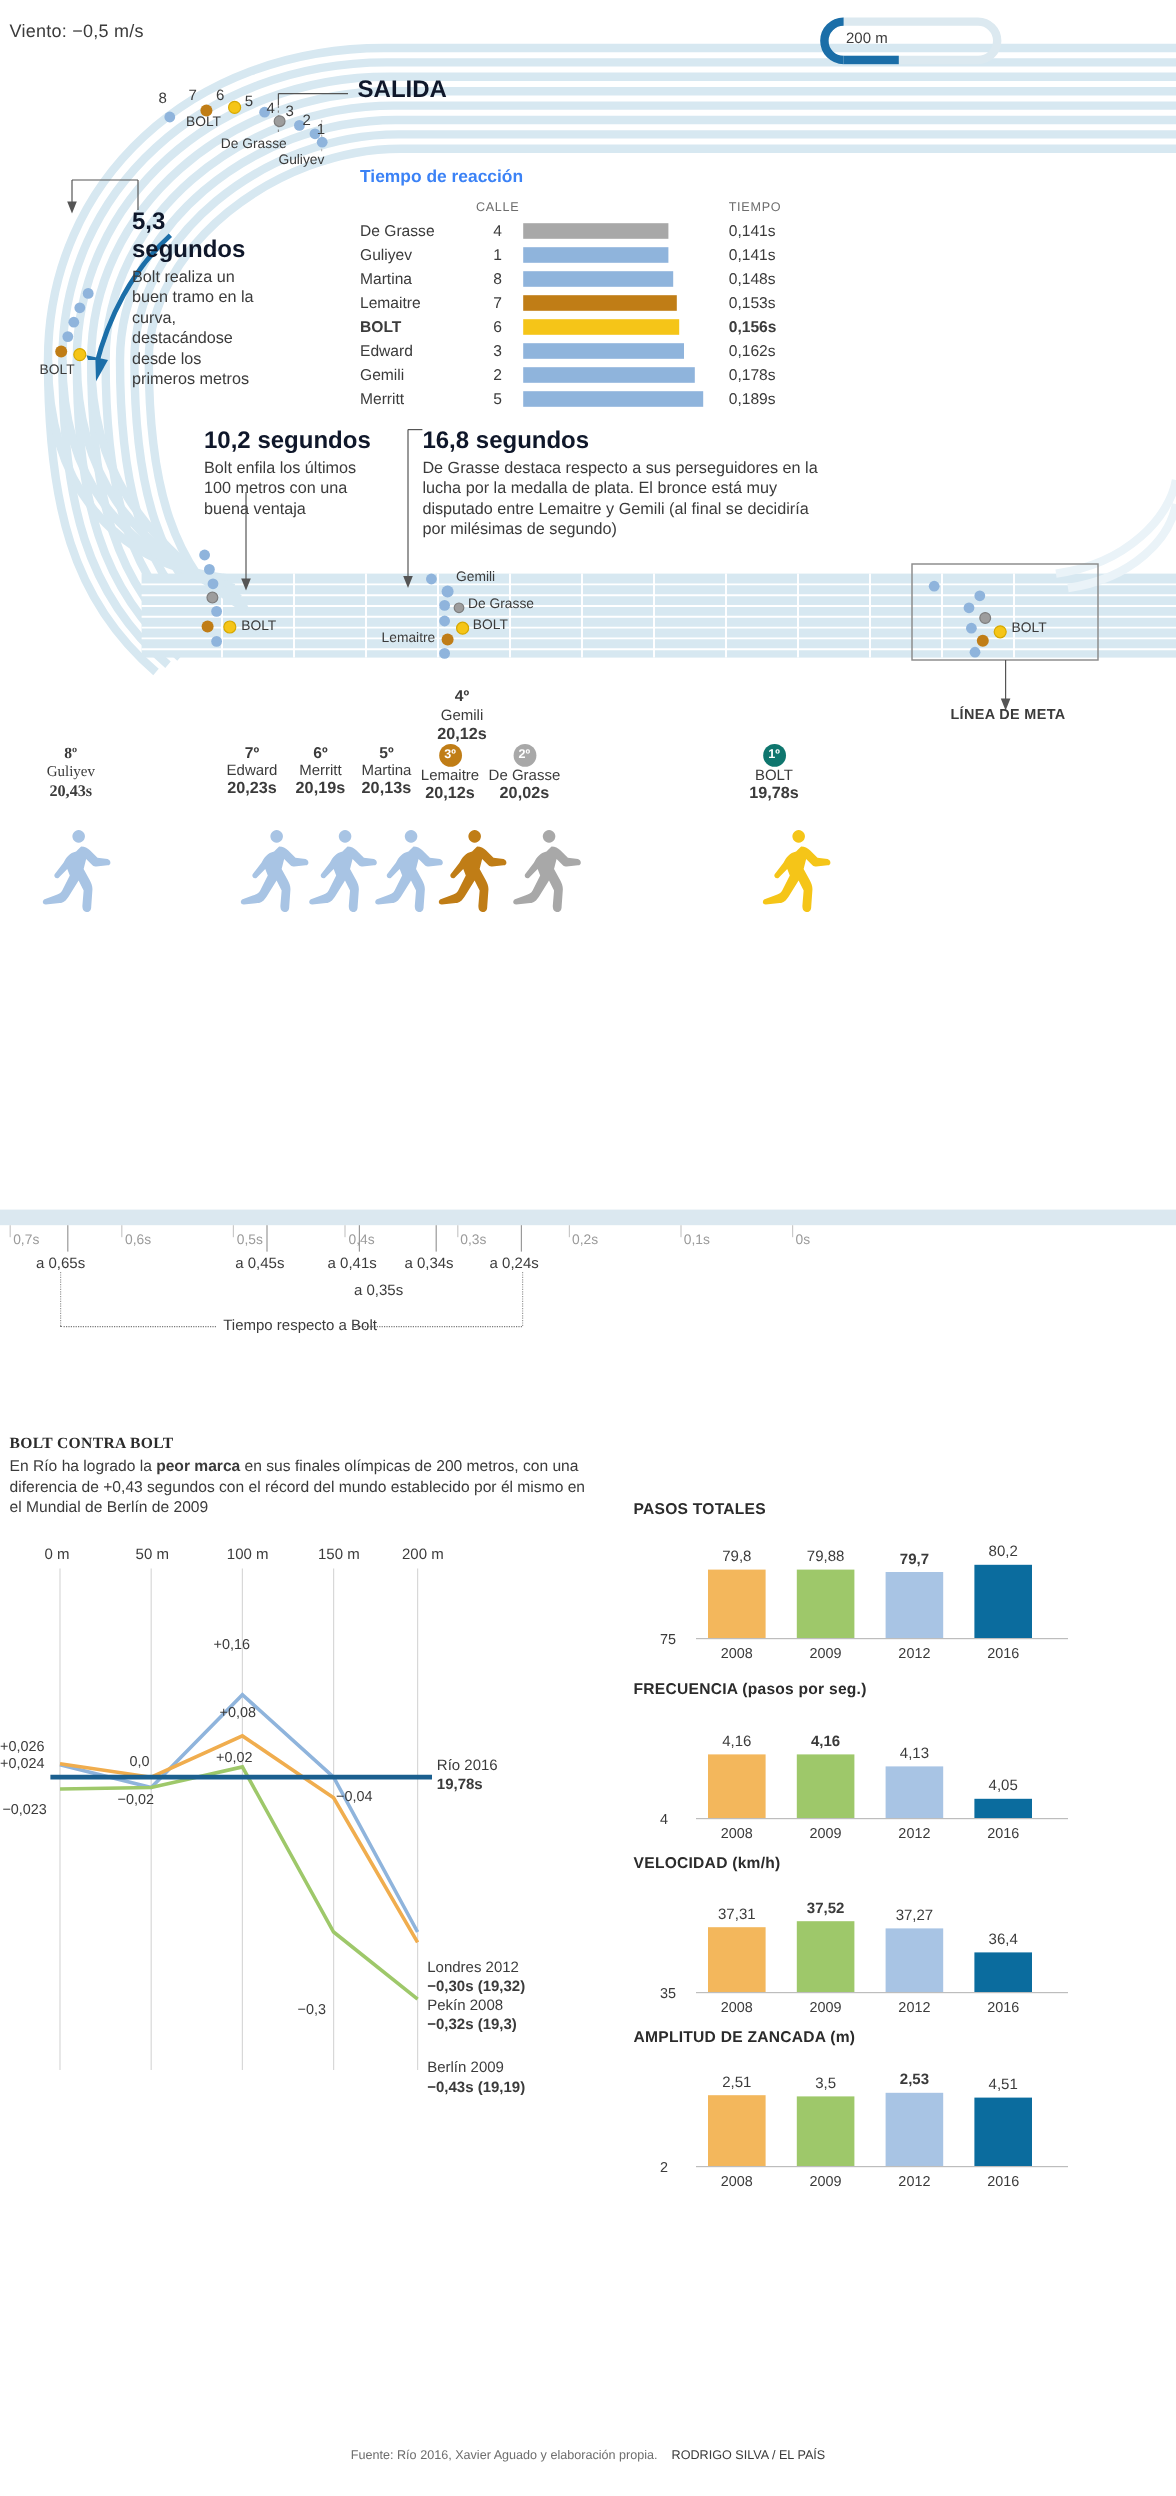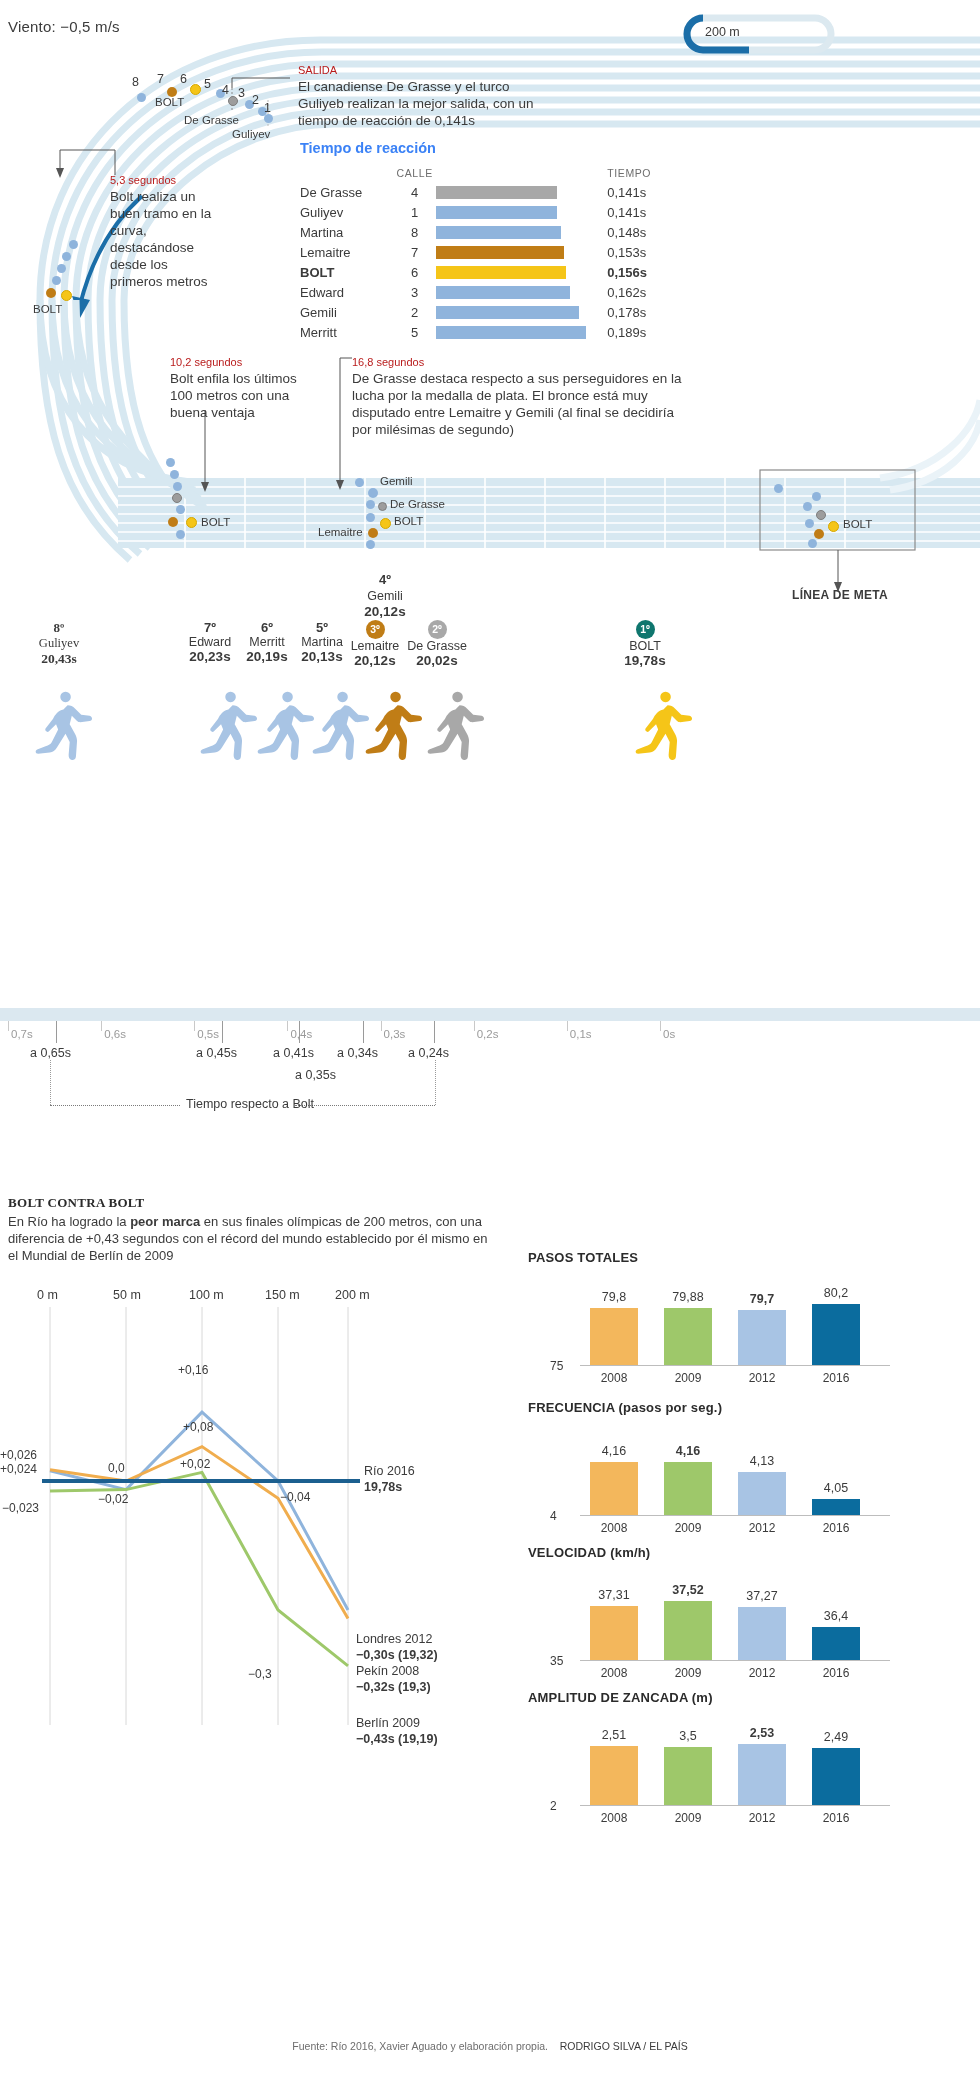--- a/index.html
+++ b/index.html
@@ -6,21 +6,21 @@
   html, body { margin:0; padding:0; }
   body {
     width: 980px; height: 2080px; position: relative;
     background:#fff; font-family: "Liberation Sans", sans-serif;
     color:#3b3b3b; overflow:hidden;
   }
   .abs { position:absolute; }
 
   
   .wind { font-size:15px; color:#3b3b3b; letter-spacing:.2px; }
-  .ann-title { font-weight:normal; font-size:11px; color:#b91c1c; }
+  .ann-title { font-weight:bold; font-size:20px; color:#0f172a; }
   .ann-body { font-size:13.5px; line-height:17px; color:#3b3b3b; }
 
   
   .trackwrap { position:absolute; left:0; top:0; width:980px; height:620px; pointer-events:none; }
 
   
   .keybox { position:absolute; left:645px; top:14px; width:200px; height:40px; }
   .keylabel { position:absolute; left:60px; top:11px; font-size:12.5px; color:#3b3b3b; }
 
   
@@ -215,21 +215,20 @@
   <span class="lnum" style="left:252px; top:93px;">2</span>
   <span class="lnum" style="left:264px; top:101px;">1</span>
 
   <span class="lbl" style="left:155px; top:96px;">BOLT</span>
   <span class="lbl" style="left:184px; top:114px;">De Grasse</span>
   <span class="lbl" style="left:232px; top:128px;">Guliyev</span>
 </div>
 
 <div class="abs" style="left:298px; top:64px; width:240px;">
   <div class="ann-title">SALIDA</div>
-  <div class="ann-body" style="margin-top:2px;">El canadiense De Grasse y el turco Guliyeb realizan la mejor salida, con un tiempo de reacción de 0,141s</div>
 </div>
 
 <div class="abs" style="left:110px; top:174px; width:110px;">
   <div class="ann-title">5,3 segundos</div>
   <div class="ann-body" style="margin-top:2px;">Bolt realiza un buen tramo en la curva, destacándose desde los primeros metros</div>
 </div>
 
 <div class="abs" style="left:0;top:0;width:200px;height:330px;">
   <span class="dot blue" style="left:69px; top:240px; width:9px;height:9px;"></span>
   <span class="dot blue" style="left:62px; top:252px; width:9px;height:9px;"></span>
@@ -583,21 +582,21 @@
         <div class="bcbar" style="left: 62px; height: 59.0526px; background: rgb(243, 183, 92);"></div>
         <div class="bcval" style="left: 56px; bottom: 85.0526px;">2,51</div>
         <div class="bcyear" style="left: 56px;">2008</div>
         <div class="bcbar" style="left: 136px; height: 57.8947px; background: rgb(158, 200, 106);"></div>
         <div class="bcval" style="left: 130px; bottom: 83.8947px;">3,5</div>
         <div class="bcyear" style="left: 130px;">2009</div>
         <div class="bcbar" style="left: 210px; height: 61.3684px; background: rgb(168, 196, 228);"></div>
         <div class="bcval" style="left: 204px; bottom: 87.3684px; font-weight: bold;">2,53</div>
         <div class="bcyear" style="left: 204px;">2012</div>
         <div class="bcbar" style="left: 284px; height: 56.7368px; background: rgb(11, 108, 158);"></div>
-        <div class="bcval" style="left: 278px; bottom: 82.7368px;">2,49</div>
+        <div class="bcval" style="left: 278px; bottom: 82.7368px;">4,51</div>
         <div class="bcyear" style="left: 278px;">2016</div>
       </div>
     </div>
   </div>
 
 <div class="footer">
   <span class="src">Fuente: Río 2016, Xavier Aguado  y elaboración propia.</span>
   &nbsp;&nbsp;
   <span class="by">RODRIGO SILVA / EL PAÍS</span>
 </div>

